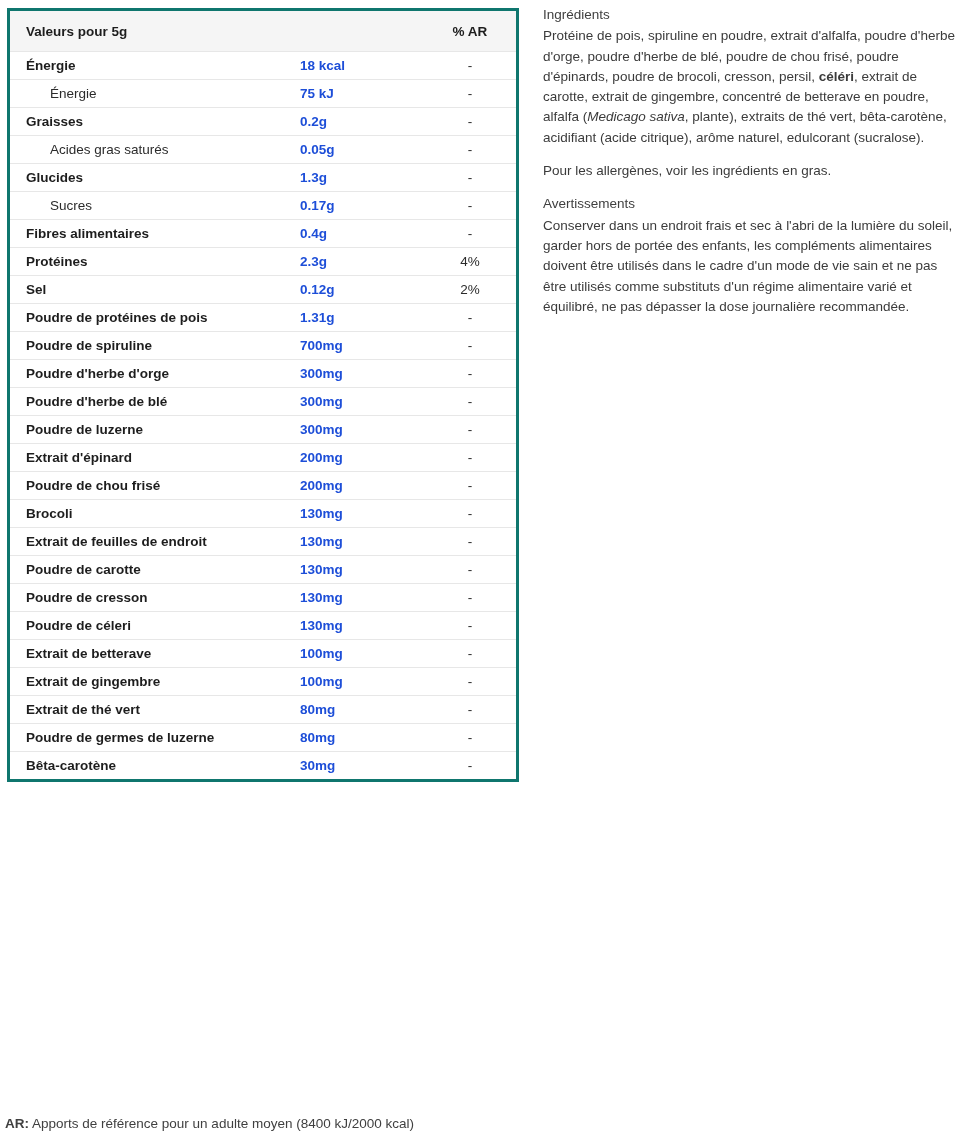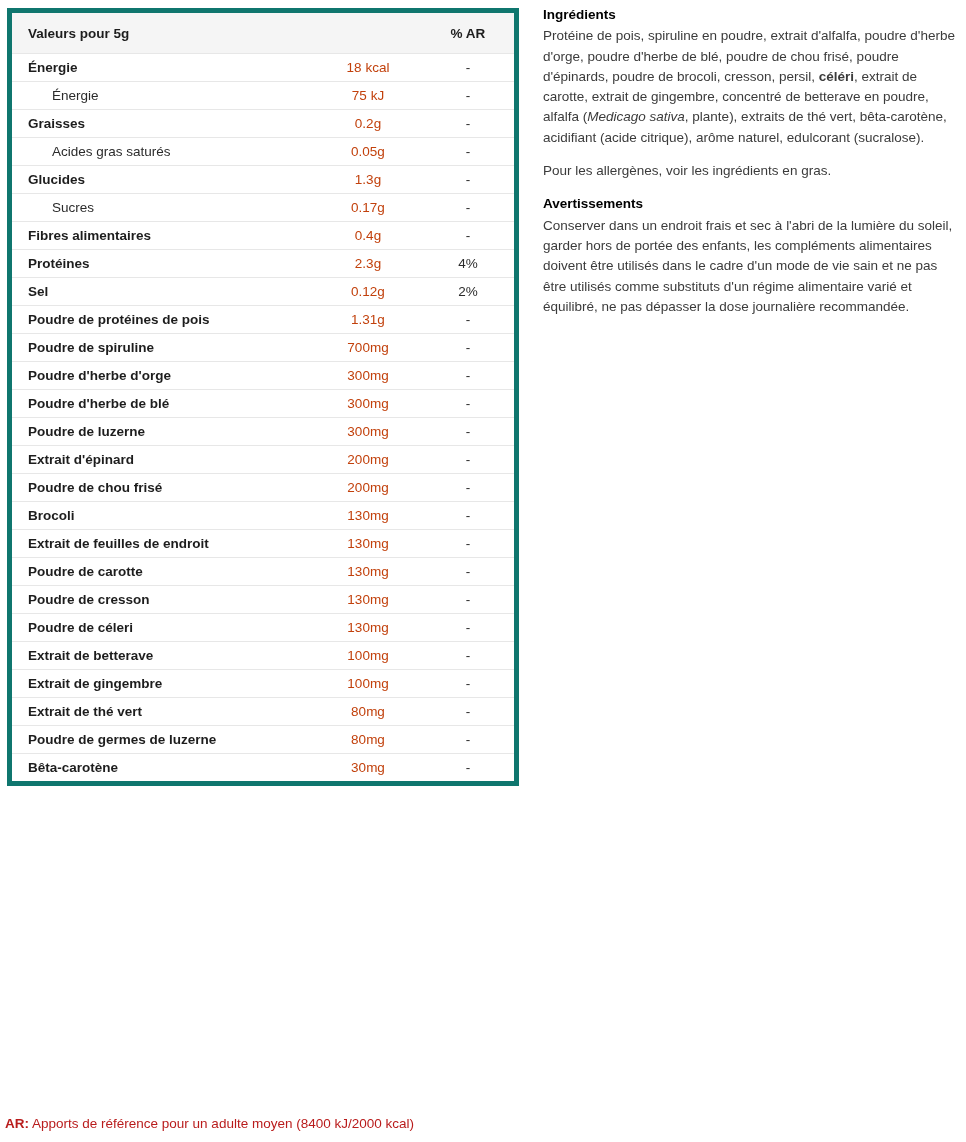--- a/index.html
+++ b/index.html
@@ -10,21 +10,21 @@
     color: #212121;
     overflow: hidden;
     position: relative;
   }
 
   
   .table-wrap {
     position: absolute;
     left: 7px; top: 8px;
     width: 512px;
-    border: 5px solid #0f766e;
+    border: 3px solid #0f766e;
     background: #ffffff;
     font-size: 13.5px;
   }
   .t-row {
     display: flex;
     align-items: center;
     height: 28px;
     padding: 0 16px;
     border-top: 1px solid #e7e7e7;
     background: #ffffff;
@@ -41,56 +41,55 @@
     white-space: nowrap;
     overflow: hidden;
   }
   .t-label.indent {
     padding-left: 24px;
     font-weight: 400;
     color: #2b2b2b;
   }
   .t-value {
     width: 140px;
-    text-align: center;
-    font-weight: 400;
-    color: #c2410c;
+    font-weight: 700;
+    color: #1d4ed8;
     white-space: nowrap;
   }
   .t-ar {
     width: 60px;
     text-align: center;
     font-weight: 400;
     color: #2b2b2b;
     white-space: nowrap;
   }
   .t-row.header .t-label,
   .t-row.header .t-ar { font-weight: 700; color: #1d1d1d; }
 
   
   .footnote {
     position: absolute;
     left: 5px; top: 1116px;
     font-size: 13.5px;
-    color: #b91c1c;
+    color: #404040;
     white-space: nowrap;
   }
 
   
   .info-col {
     position: absolute;
     left: 543px; top: 5px;
     width: 412px;
     font-size: 13.5px;
     line-height: 20.3px;
     color: #3b3b3b;
   }
   .info-heading {
-    font-weight: 700;
-    color: #000000;
+    font-weight: 400;
+    color: #404040;
     margin-bottom: 1px;
   }
   .info-para { margin-bottom: 13px; }
 </style>
 </head>
 <body>
 
 <div class="table-wrap">
   <div class="t-row header">
     <span class="t-label">Valeurs pour 5g</span>

